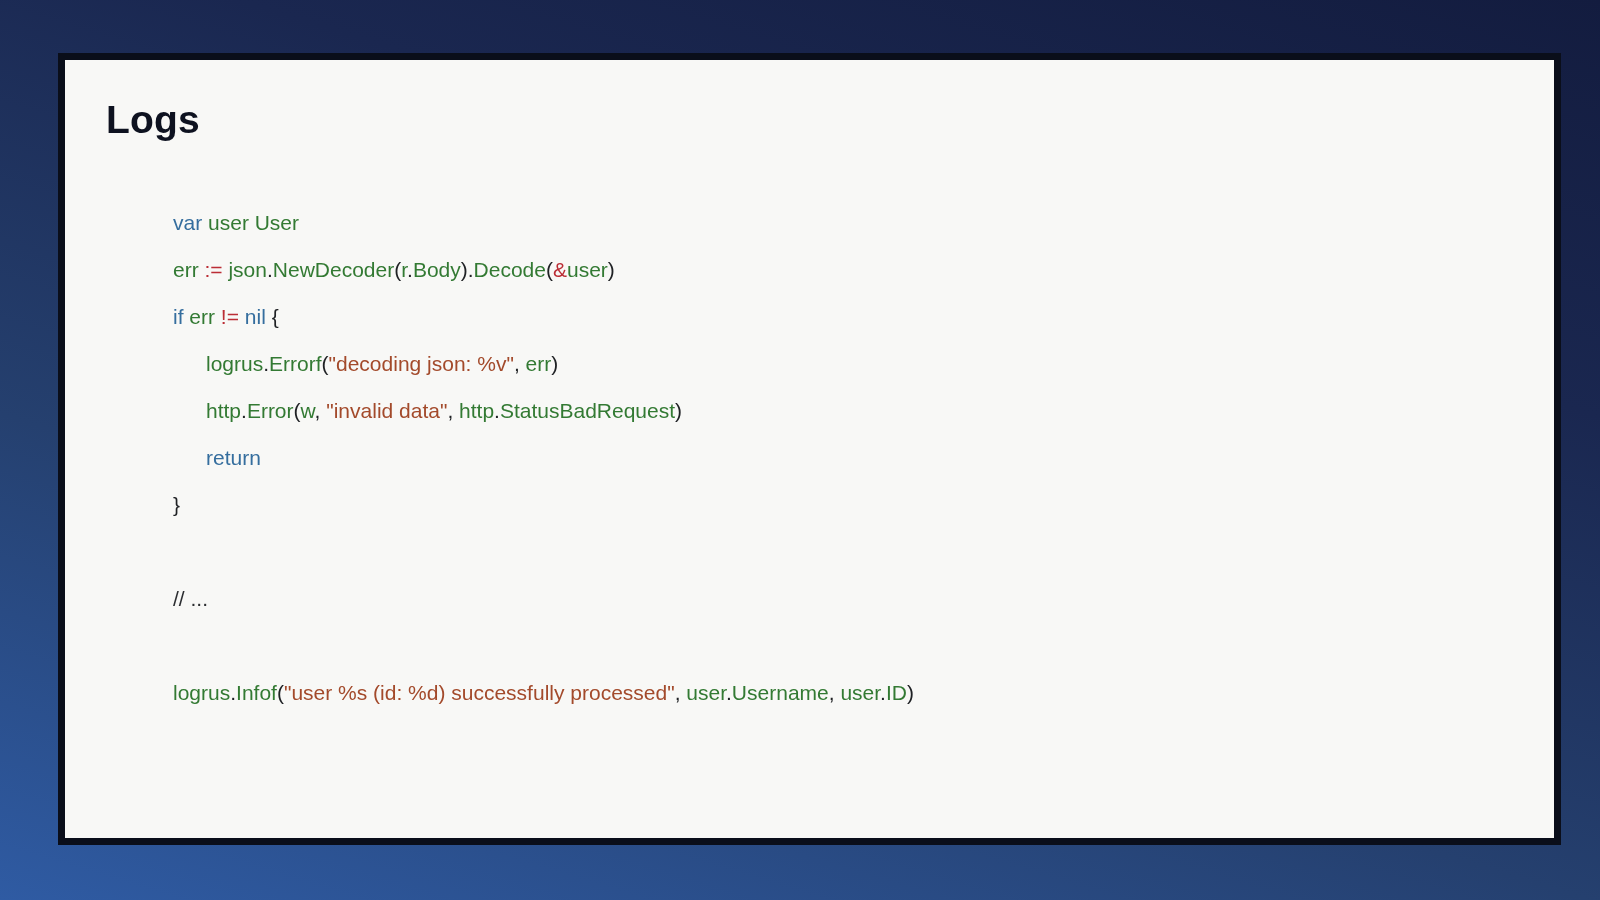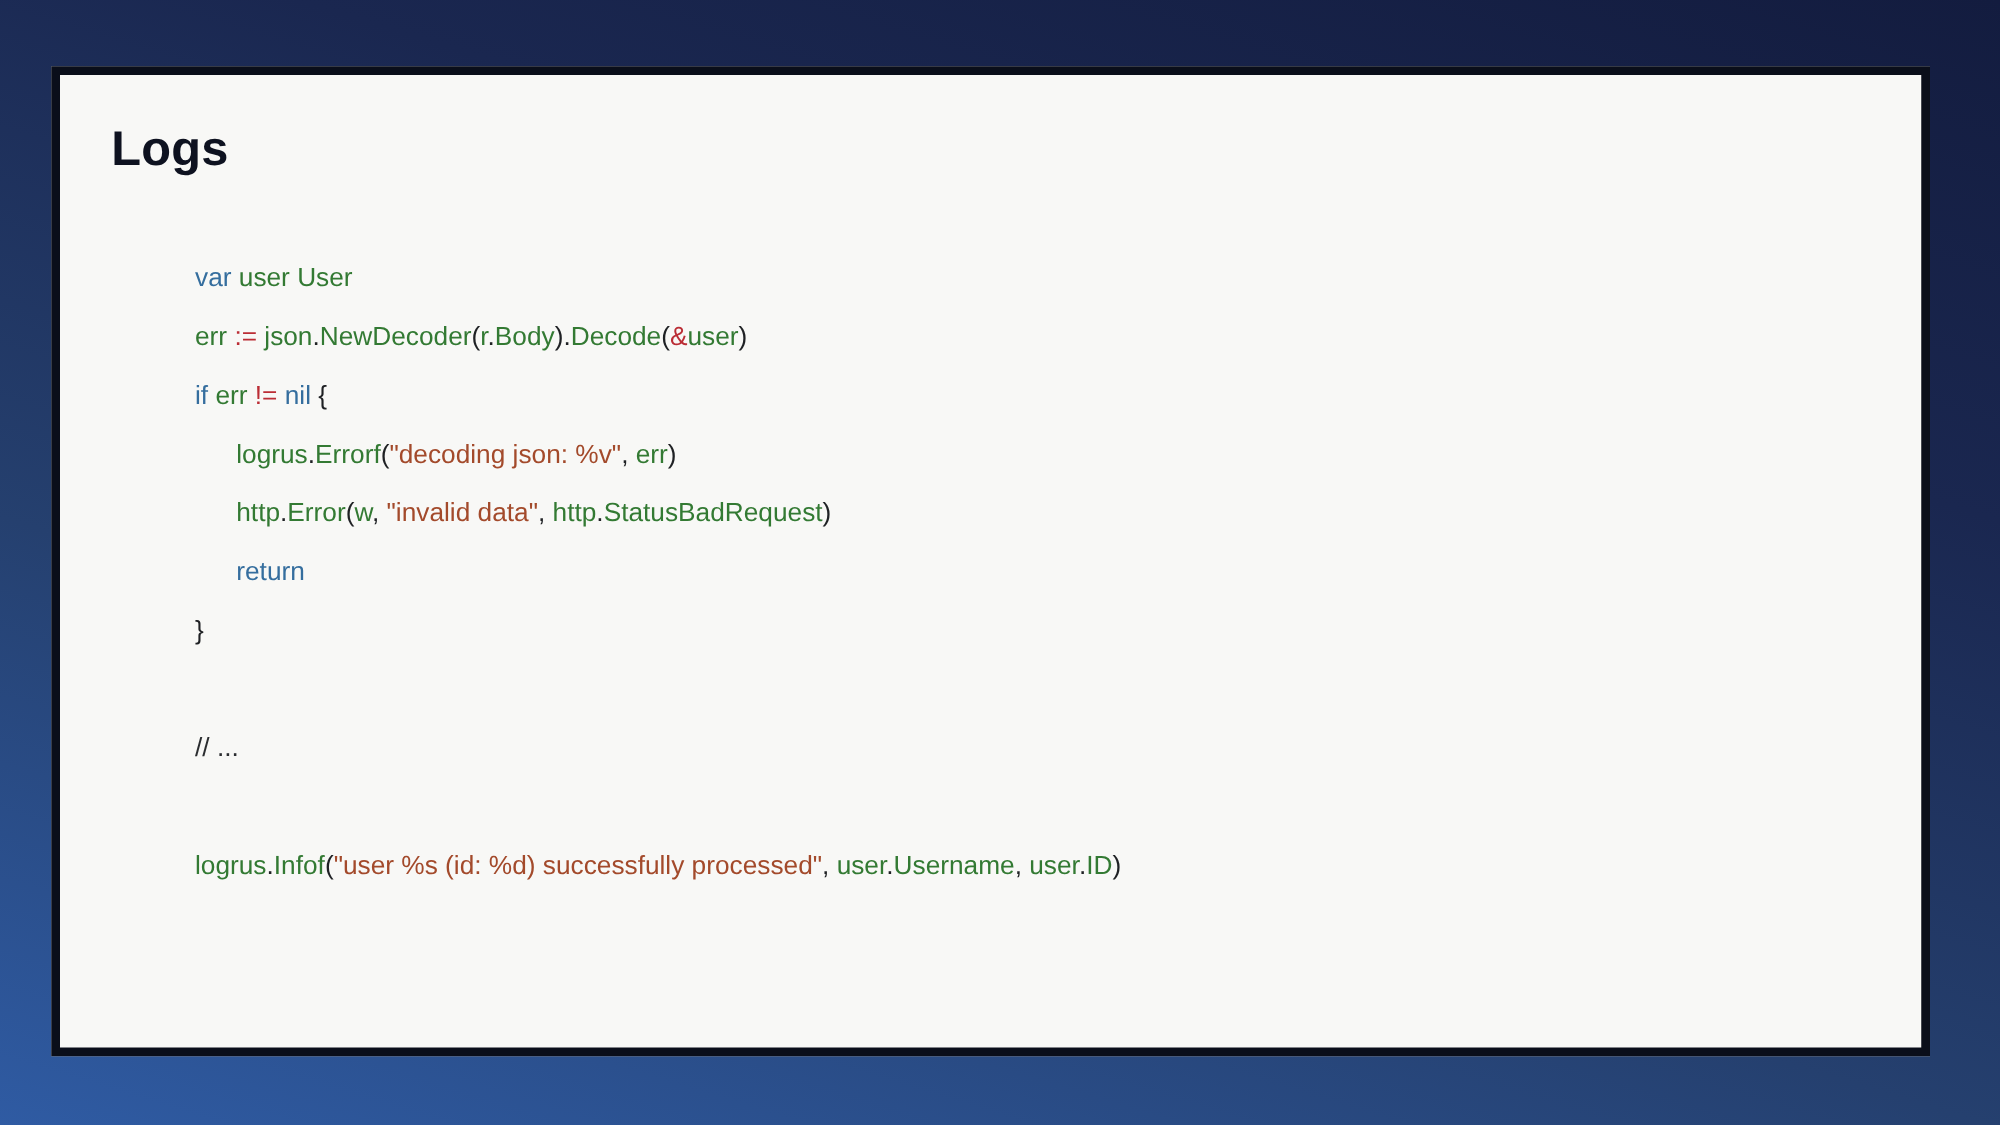--- a/index.html
+++ b/index.html
@@ -16,21 +16,21 @@
     width: 1600px;
     height: 900px;
     background: linear-gradient(197deg,
       var(--bg_top) 0%,
       var(--bg_upper) 30%,
       var(--bg_lower) 65%,
       var(--bg_bottom) 100%);
   }
   .slide-card {
     position: absolute;
-    left: 41px;
+    left: 58px;
     top: 53px;
     width: 1503px;
     height: 792px;
     box-sizing: border-box;
     border: 7px solid var(--card_border);
     background: var(--card_bg);
   }
   .slide-title {
     position: absolute;
     left: 41px;

